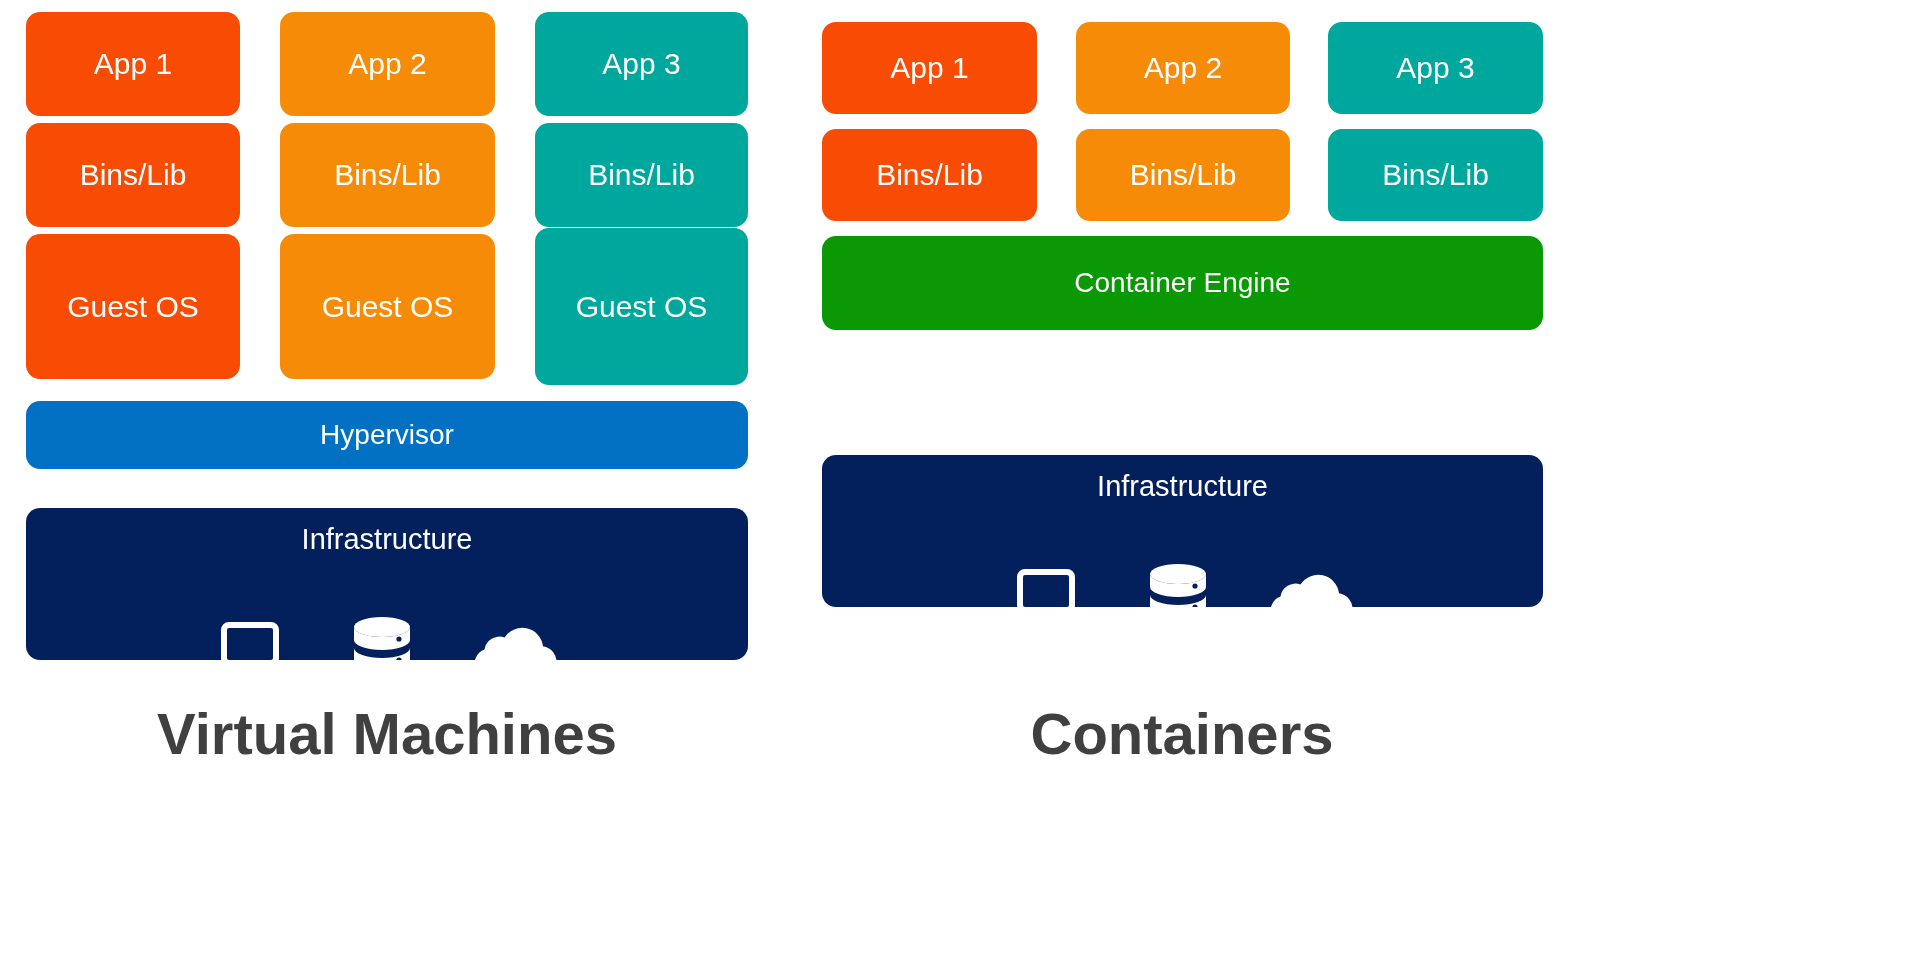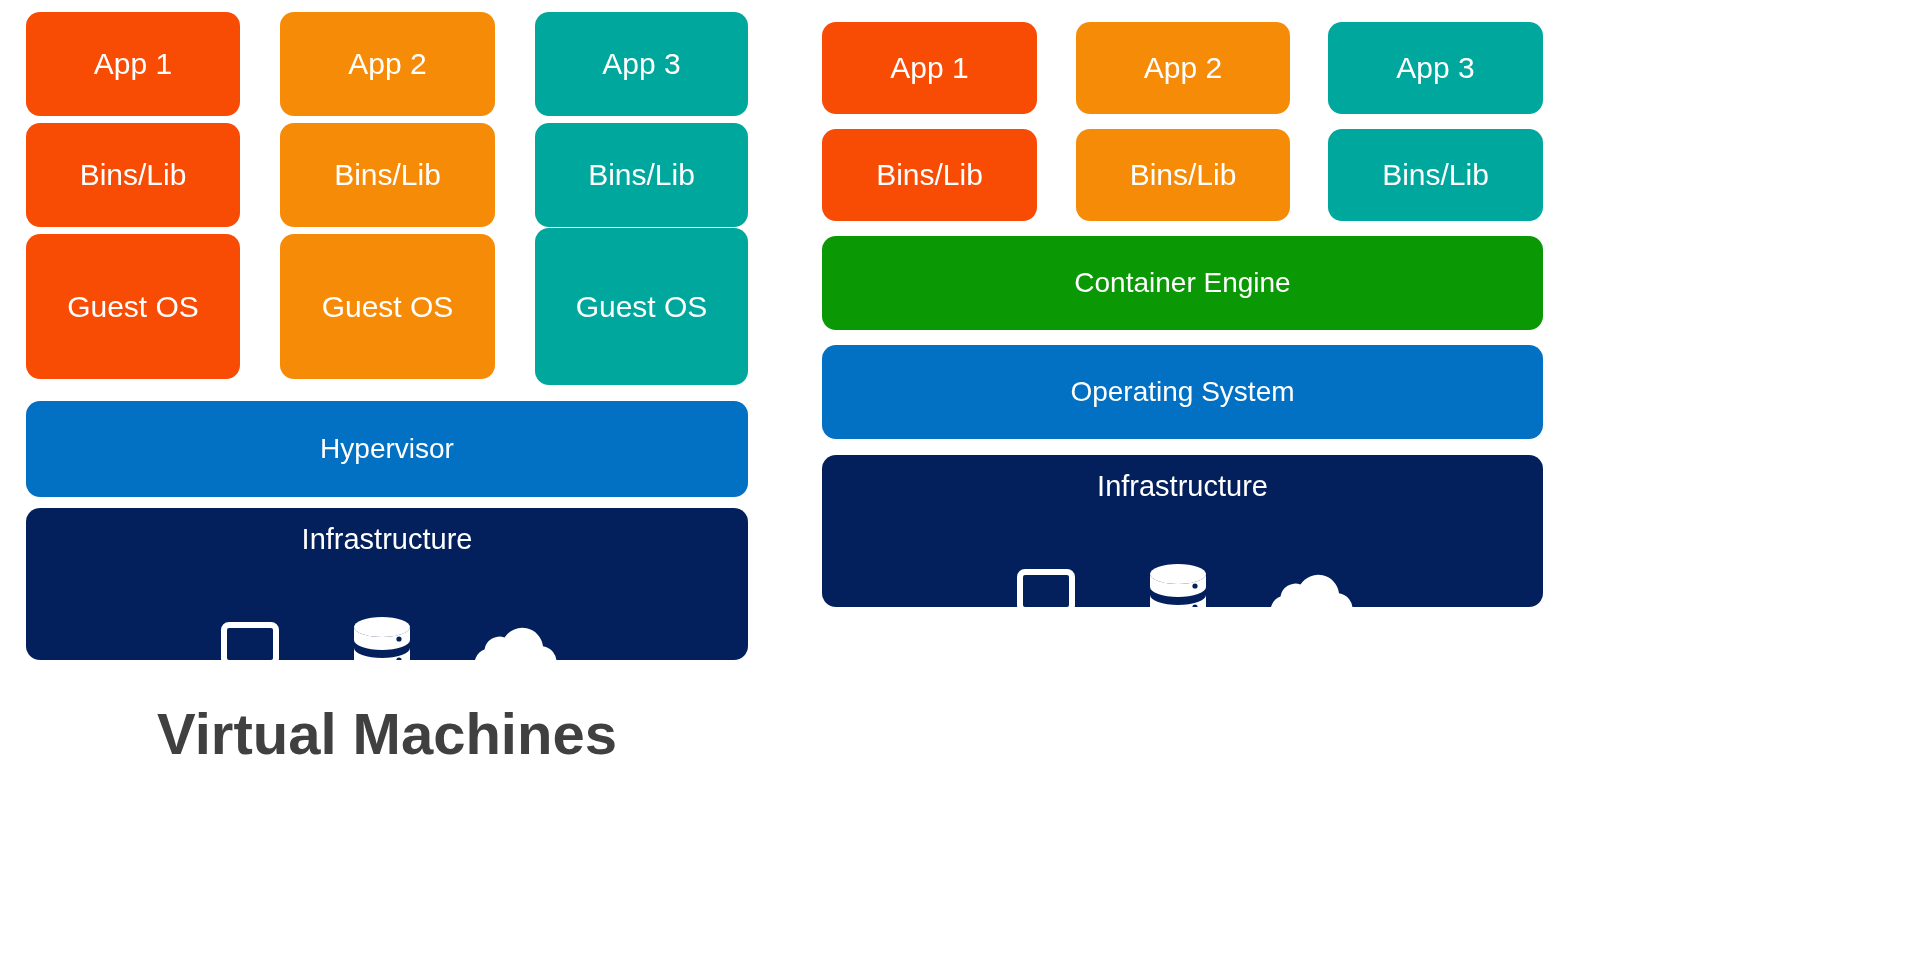--- a/index.html
+++ b/index.html
@@ -97,21 +97,21 @@
   <div class="box cell" style="left:535px; top:12px; width:213px; height:104px; background:#00A79D;">
     <span class="label">App 3</span>
   </div>
   <div class="box cell" style="left:535px; top:123px; width:213px; height:104px; background:#00A79D;">
     <span class="label">Bins/Lib</span>
   </div>
   <div class="box cell" style="left:535px; top:228px; width:213px; height:157px; background:#00A79D;">
     <span class="label">Guest OS</span>
   </div>
 
-  <div class="box band" style="left:26px; top:401px; width:722px; height:96px; background:#0271C4;">
+  <div class="box band" style="left:26px; top:401px; width:722px; height:68px; background:#0271C4;">
     <span class="label">Hypervisor</span>
   </div>
 
   <div class="box infra" style="left:26px; top:508px; width:722px; height:152px; background:#04205C;">
     <span class="label">Infrastructure</span>
     <div class="icon-row">
       <span>
         <svg width="78" height="62" viewBox="0 0 78 62" aria-hidden="true">
           <rect x="13" y="3" width="52" height="38" rx="5" ry="5" fill="none" stroke="#ffffff" stroke-width="6"></rect>
           <rect x="1" y="46" width="76" height="7" rx="3.5" ry="3.5" fill="#ffffff"></rect>
@@ -157,23 +157,20 @@
     <span class="label">App 3</span>
   </div>
   <div class="box cell" style="left:1328px; top:129px; width:215px; height:92px; background:#00A79D;">
     <span class="label">Bins/Lib</span>
   </div>
 
   <div class="box band" style="left:822px; top:236px; width:721px; height:94px; background:#0A9904;">
     <span class="label">Container Engine</span>
   </div>
 
-  <div class="box band" style="left:822px; top:345px; width:721px; height:94px; background:#0271C4;">
-    <span class="label">Operating System</span>
-  </div>
 
   <div class="box infra" style="left:822px; top:455px; width:721px; height:152px; background:#04205C;">
     <span class="label">Infrastructure</span>
     <div class="icon-row">
       <span>
         <svg width="78" height="62" viewBox="0 0 78 62" aria-hidden="true">
           <rect x="13" y="3" width="52" height="38" rx="5" ry="5" fill="none" stroke="#ffffff" stroke-width="6"></rect>
           <rect x="1" y="46" width="76" height="7" rx="3.5" ry="3.5" fill="#ffffff"></rect>
           <rect x="33" y="47" width="12" height="5" rx="2" ry="2" fill="#04205C"></rect>
         </svg>
@@ -190,14 +187,15 @@
         </svg>
       </span>
       <span>
         <svg width="88" height="58" viewBox="0 0 88 58" aria-hidden="true">
           <path d="M20 54 h46 a16 16 0 0 0 2 -31.8 A21 21 0 0 0 29.5 13.5 A15 15 0 0 0 9.5 25.5 A15 15 0 0 0 20 54 z" fill="#ffffff"></path>
         </svg>
       </span>
     </div>
   </div>
 
+  <div class="caption" style="left:795px; top:700px; width:774px;">Containers</div>
 
 </div>
 
 </body></html>

